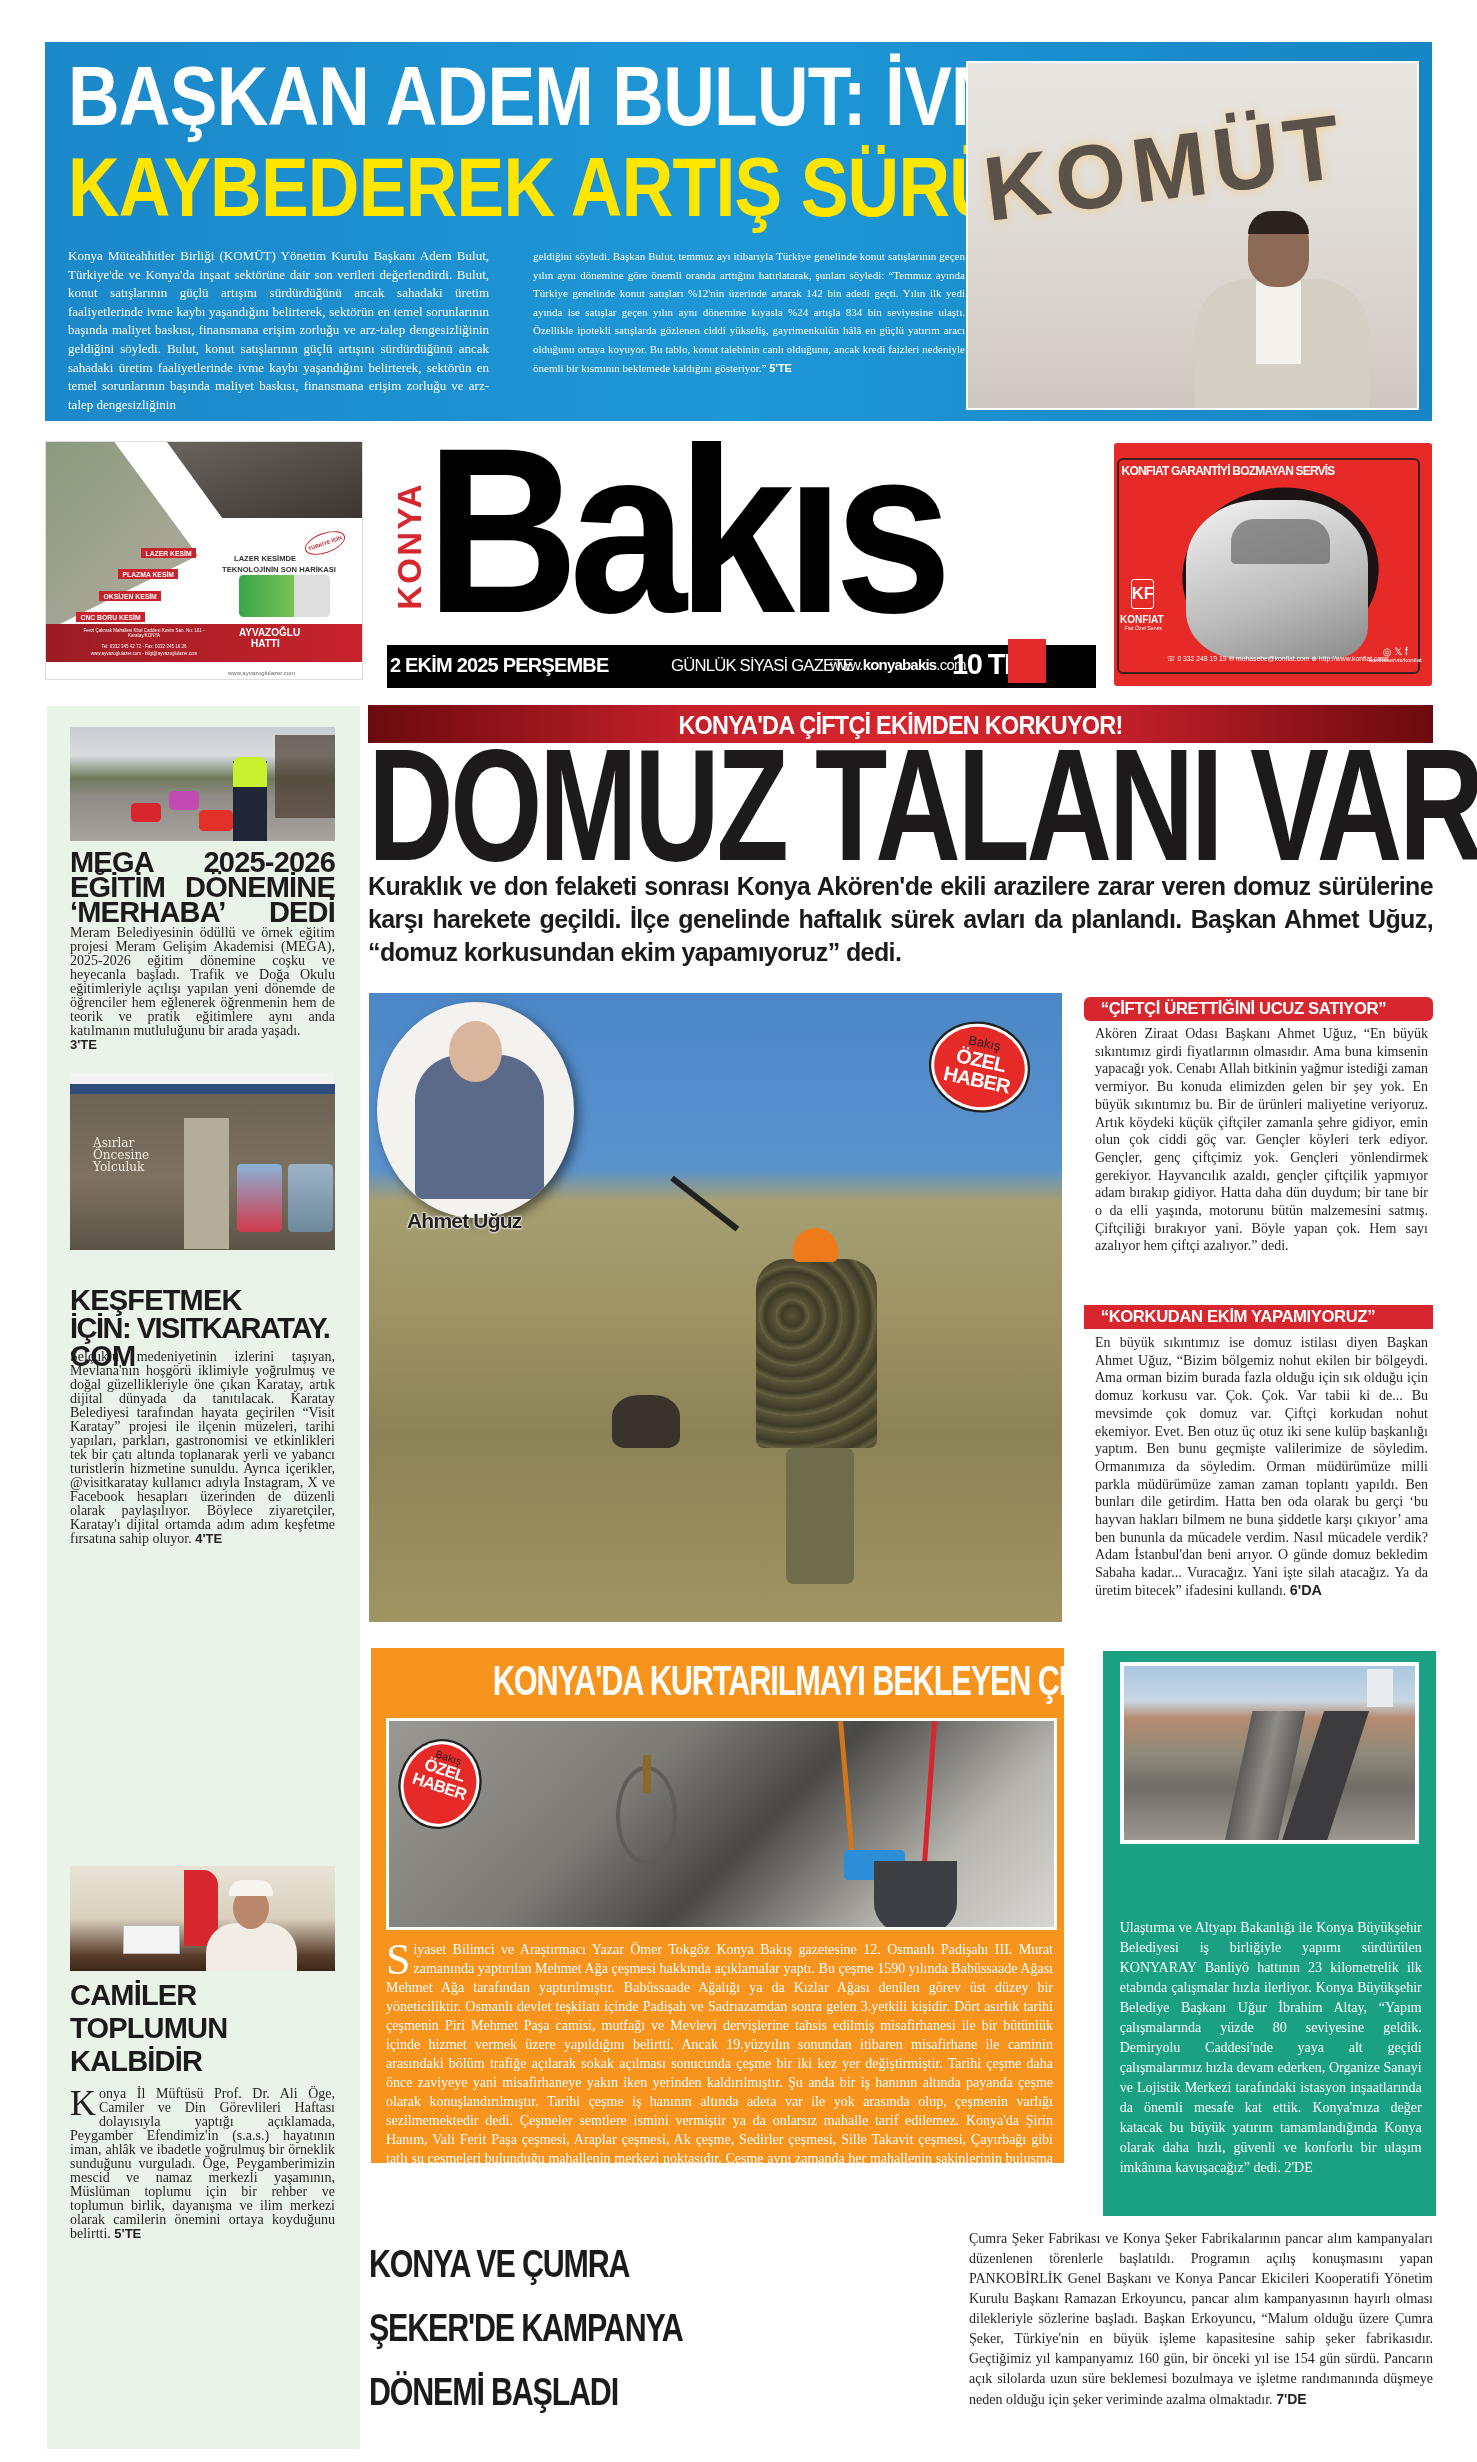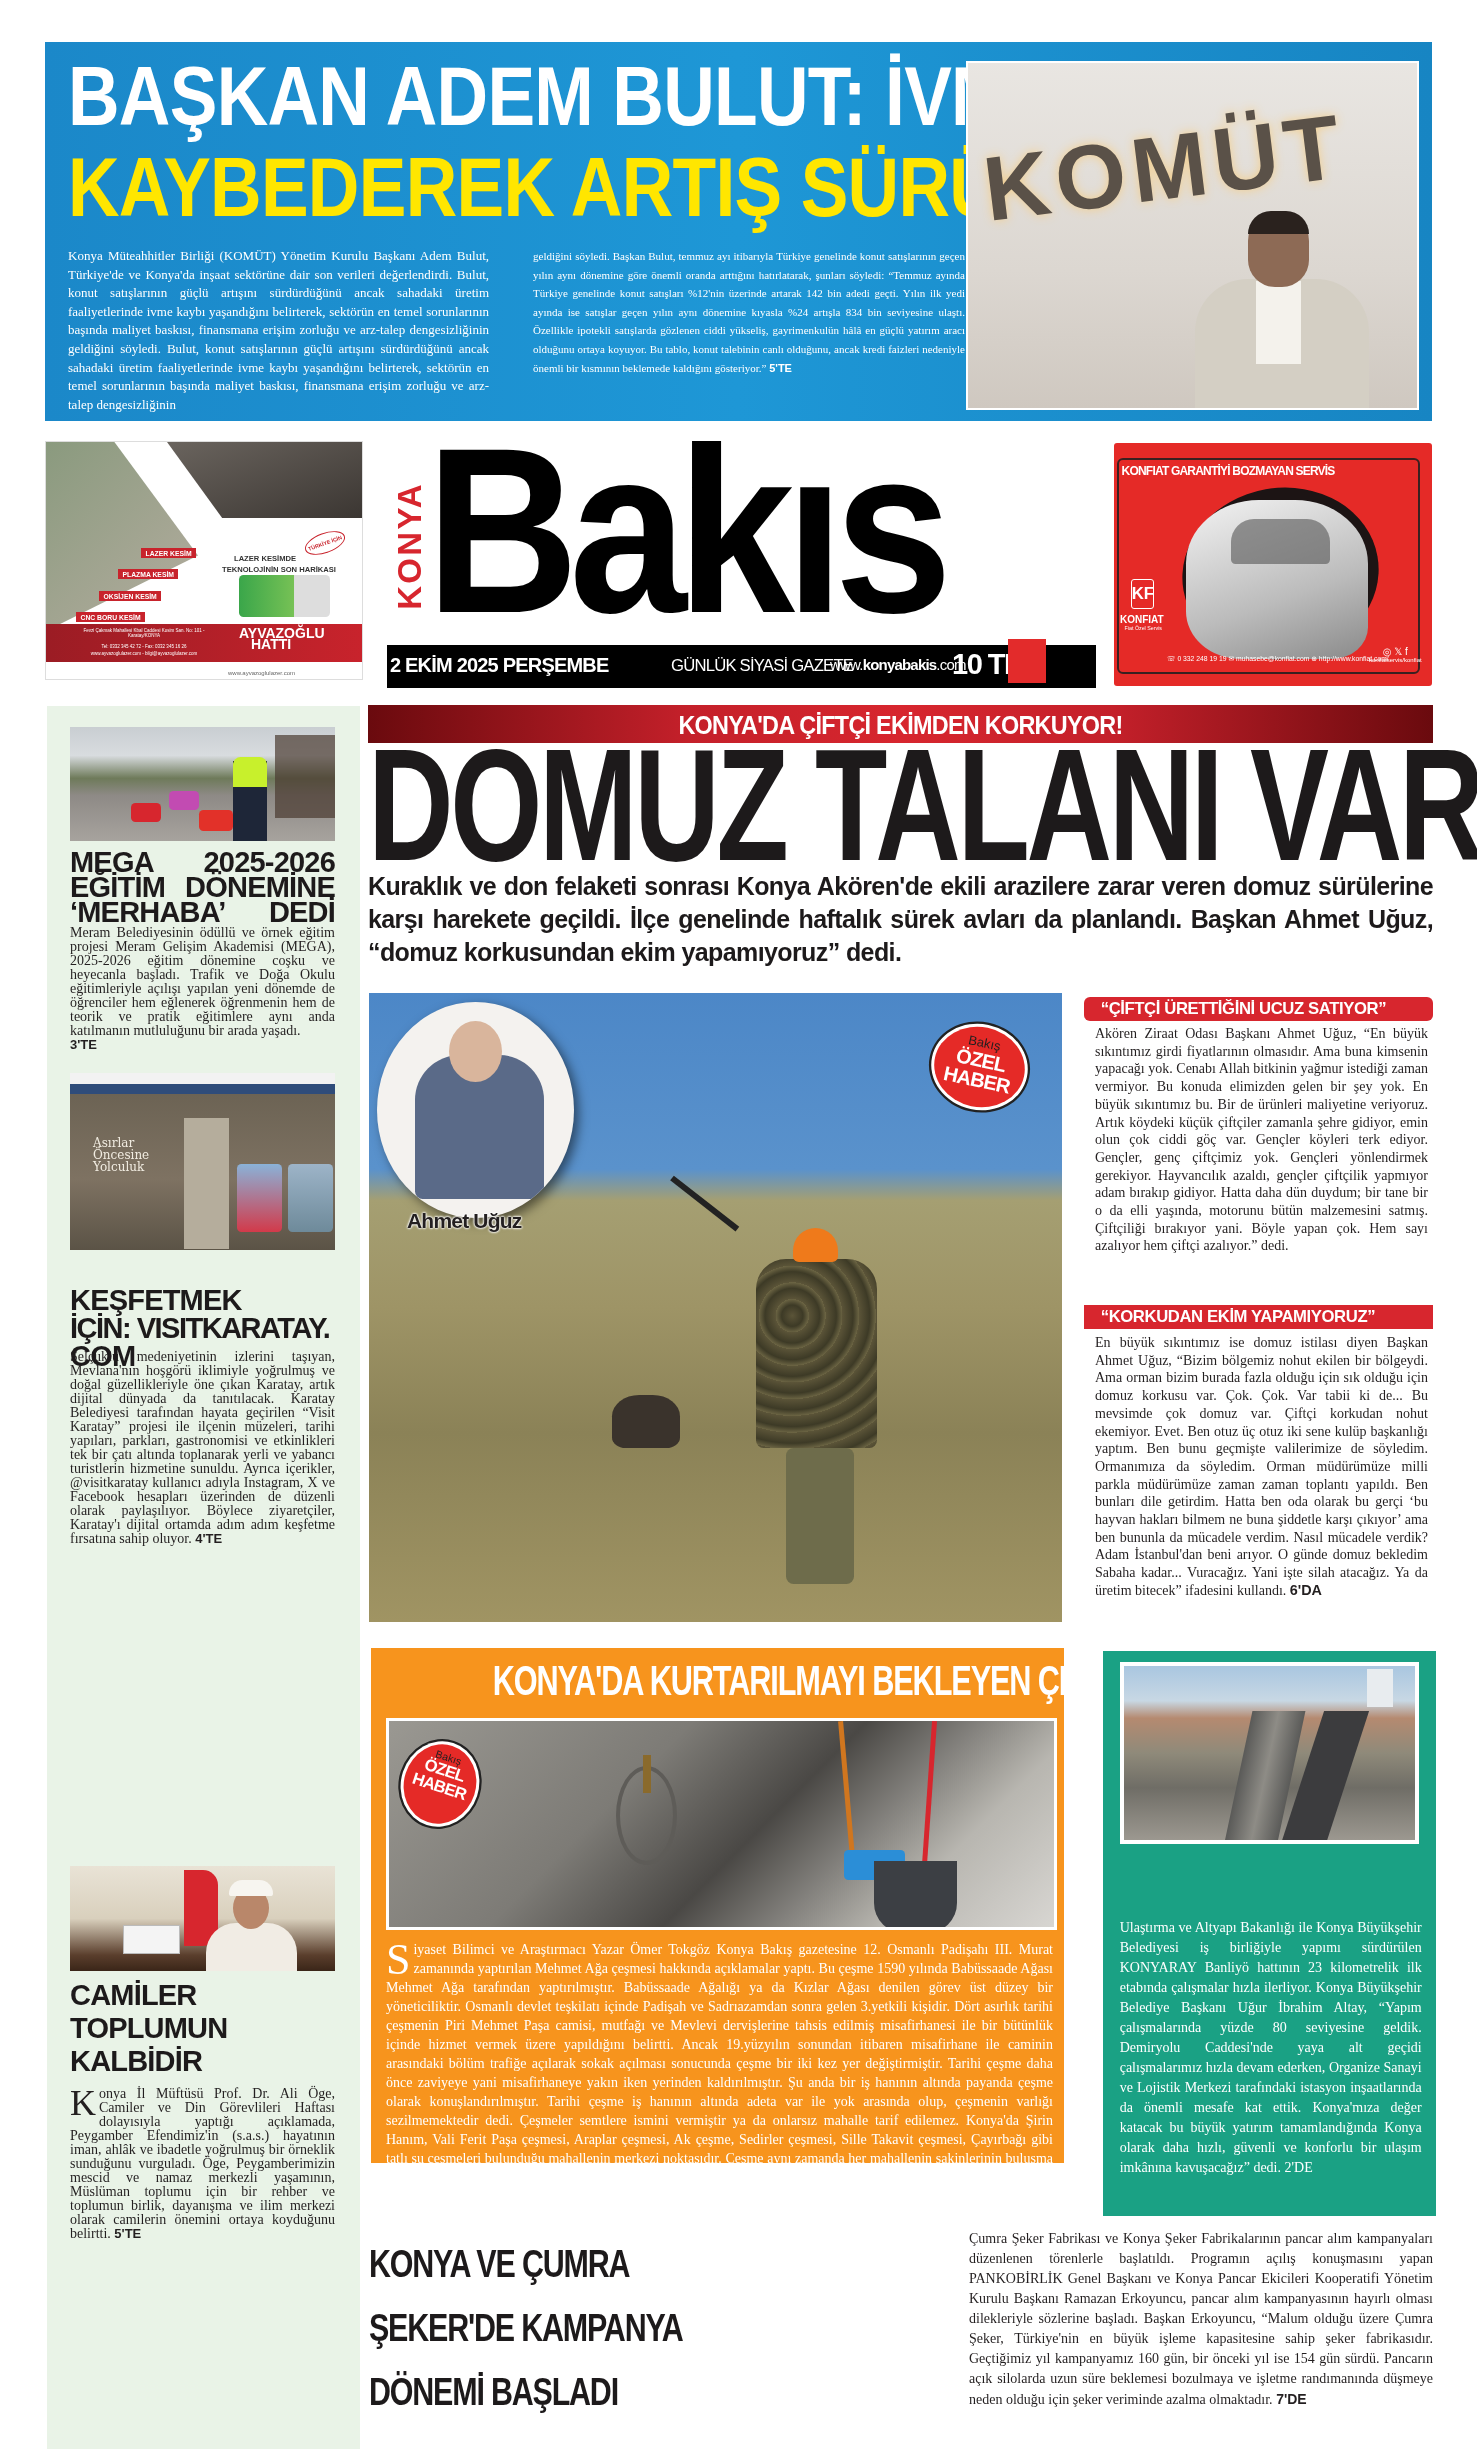--- a/index.html
+++ b/index.html
@@ -25,21 +25,21 @@
   .person .jacket{position:absolute;left:30px;top:68px;width:174px;height:133px;border-radius:53px 53px 0 0;background:#d4cfc4;}
   .person .shirt{position:absolute;left:91px;top:70px;width:45px;height:83px;background:#f4f2ec;}
 
   
   #ad-left{left:45px;top:441px;width:318px;height:239px;background:#fff;border:0.8px solid #ddd;overflow:hidden;}
   .ad-left-tri{position:absolute;left:0;top:0;width:152px;height:189px;background:linear-gradient(135deg,#8a9a7e,#b5ada0);clip-path:polygon(0 0,45% 0,100% 60%,0 100%);}
   .ad-left-red{position:absolute;left:0;top:182px;width:100%;height:38px;background:linear-gradient(90deg,#9b1c24,#c8232c);}
   .ad-left-top{position:absolute;left:121px;top:0;width:197px;height:76px;background:linear-gradient(160deg,#6a645e,#3b3632);clip-path:polygon(0 0,100% 0,100% 100%,28% 100%);}
   .ad-left-label{position:absolute;background:#c8232c;color:#fff;font-family:"Liberation Sans",sans-serif;font-weight:bold;font-size:6.8px;padding:1.5px 4.5px;}
   .ad-left-text{position:absolute;font-family:"Liberation Sans",sans-serif;font-weight:bold;font-size:7.6px;color:#333;text-align:center;}
-  .ad-left-brand{position:absolute;left:193px;top:186px;color:#fff;font-family:"Liberation Sans",sans-serif;font-weight:bold;font-size:14px;line-height:10.6px;}
+  .ad-left-brand{position:absolute;left:193px;top:186px;color:#fff;font-family:"Liberation Sans",sans-serif;font-weight:bold;font-size:10px;line-height:10.6px;}
   .ad-left-machine{position:absolute;left:193px;top:133px;width:91px;height:42px;background:linear-gradient(90deg,#3aa64a,#76c155 60%,#ddd 61%);border-radius:4.5px;}
   .ad-left-url{position:absolute;left:182px;bottom:3px;font-family:"Liberation Sans",sans-serif;font-size:6px;color:#666;}
 
   #masthead{left:387px;top:440px;width:716px;height:246px;}
   #konya-vert{left:0;top:15px;width:45px;height:182px;}
   #konya-vert span{position:absolute;left:50%;top:50%;transform:translate(-50%,-50%) rotate(-90deg);font-family:"Liberation Sans",sans-serif;font-weight:bold;font-size:33px;color:#d7262e;letter-spacing:2.3px;white-space:nowrap;}
   #bakis-logo{left:39px;top:-23px;font-family:"Liberation Sans","DejaVu Sans",sans-serif;font-weight:bold;font-size:235px;line-height:227px;color:#000;letter-spacing:-10.6px;transform:scaleX(0.9);transform-origin:left top;}
   #mast-bar{left:0;top:205px;width:709px;height:43px;background:#000;color:#fff;}
   #mast-date{left:3px;top:9px;font-family:"Liberation Sans",sans-serif;font-weight:bold;font-size:20px;letter-spacing:-0.8px;}
   #mast-tag{left:284px;top:10.6px;font-family:"Liberation Sans",sans-serif;font-size:16.7px;letter-spacing:-0.8px;}

